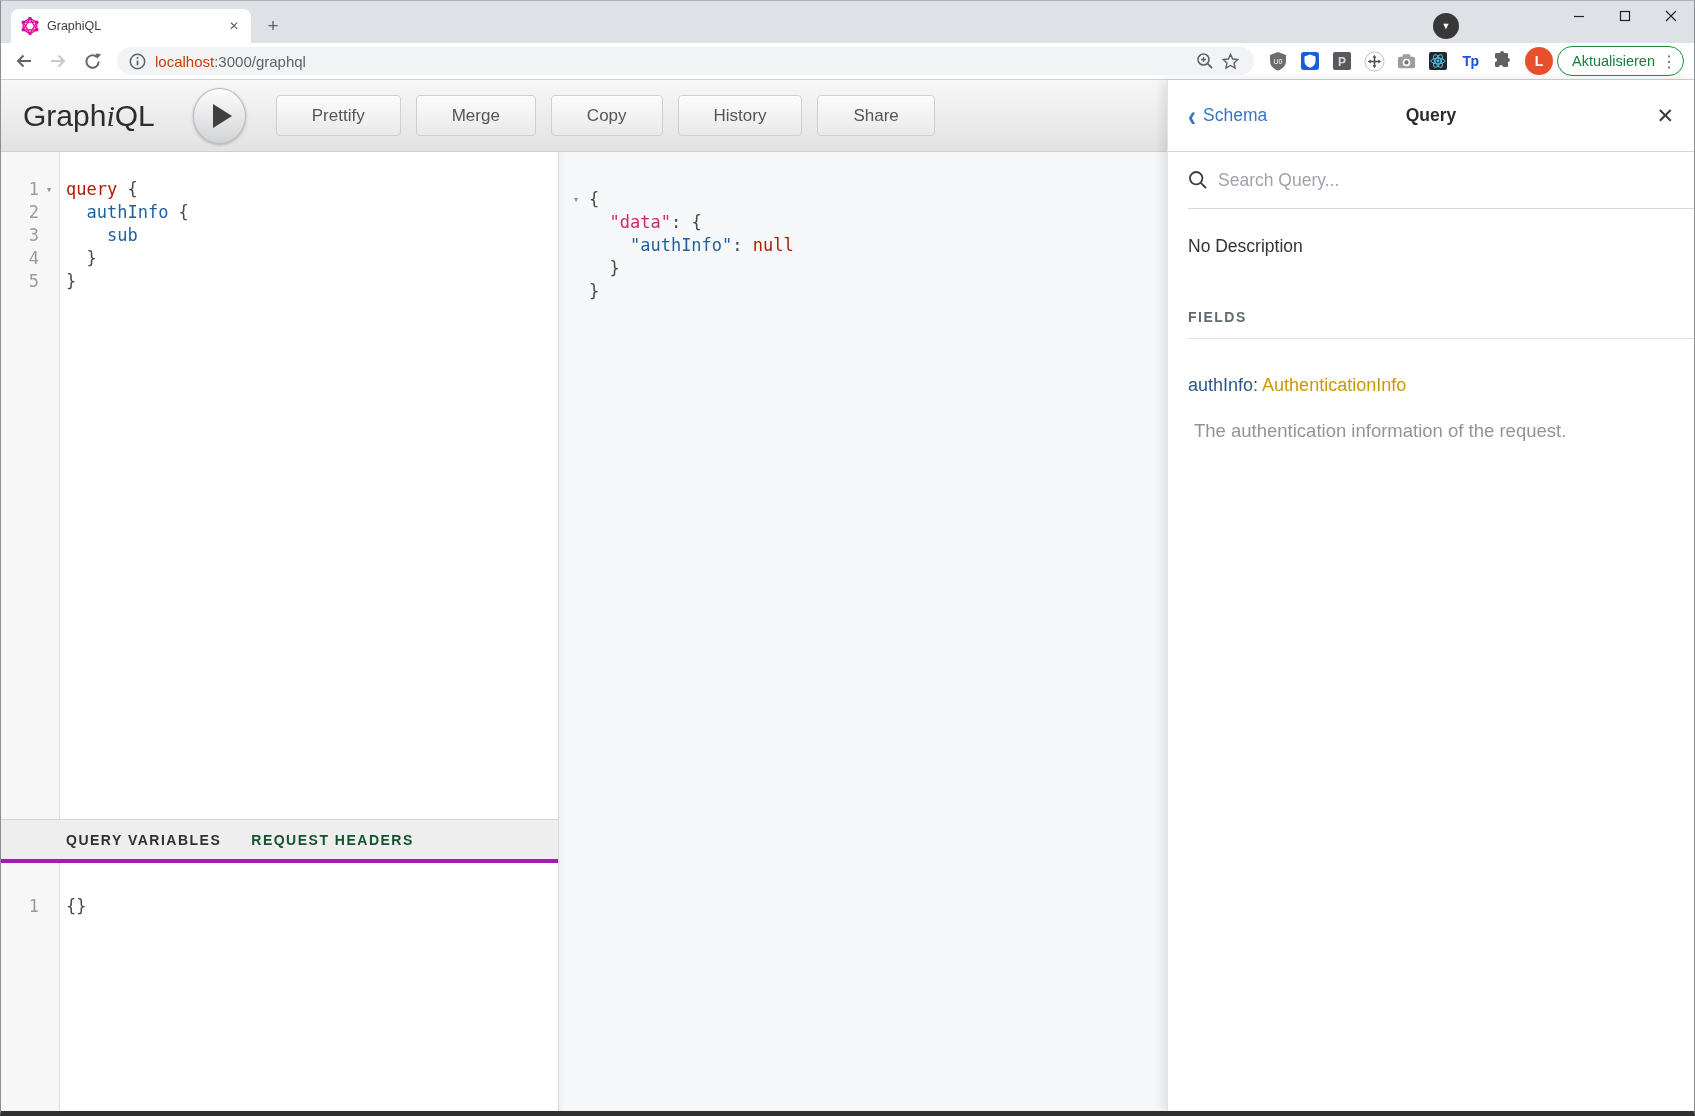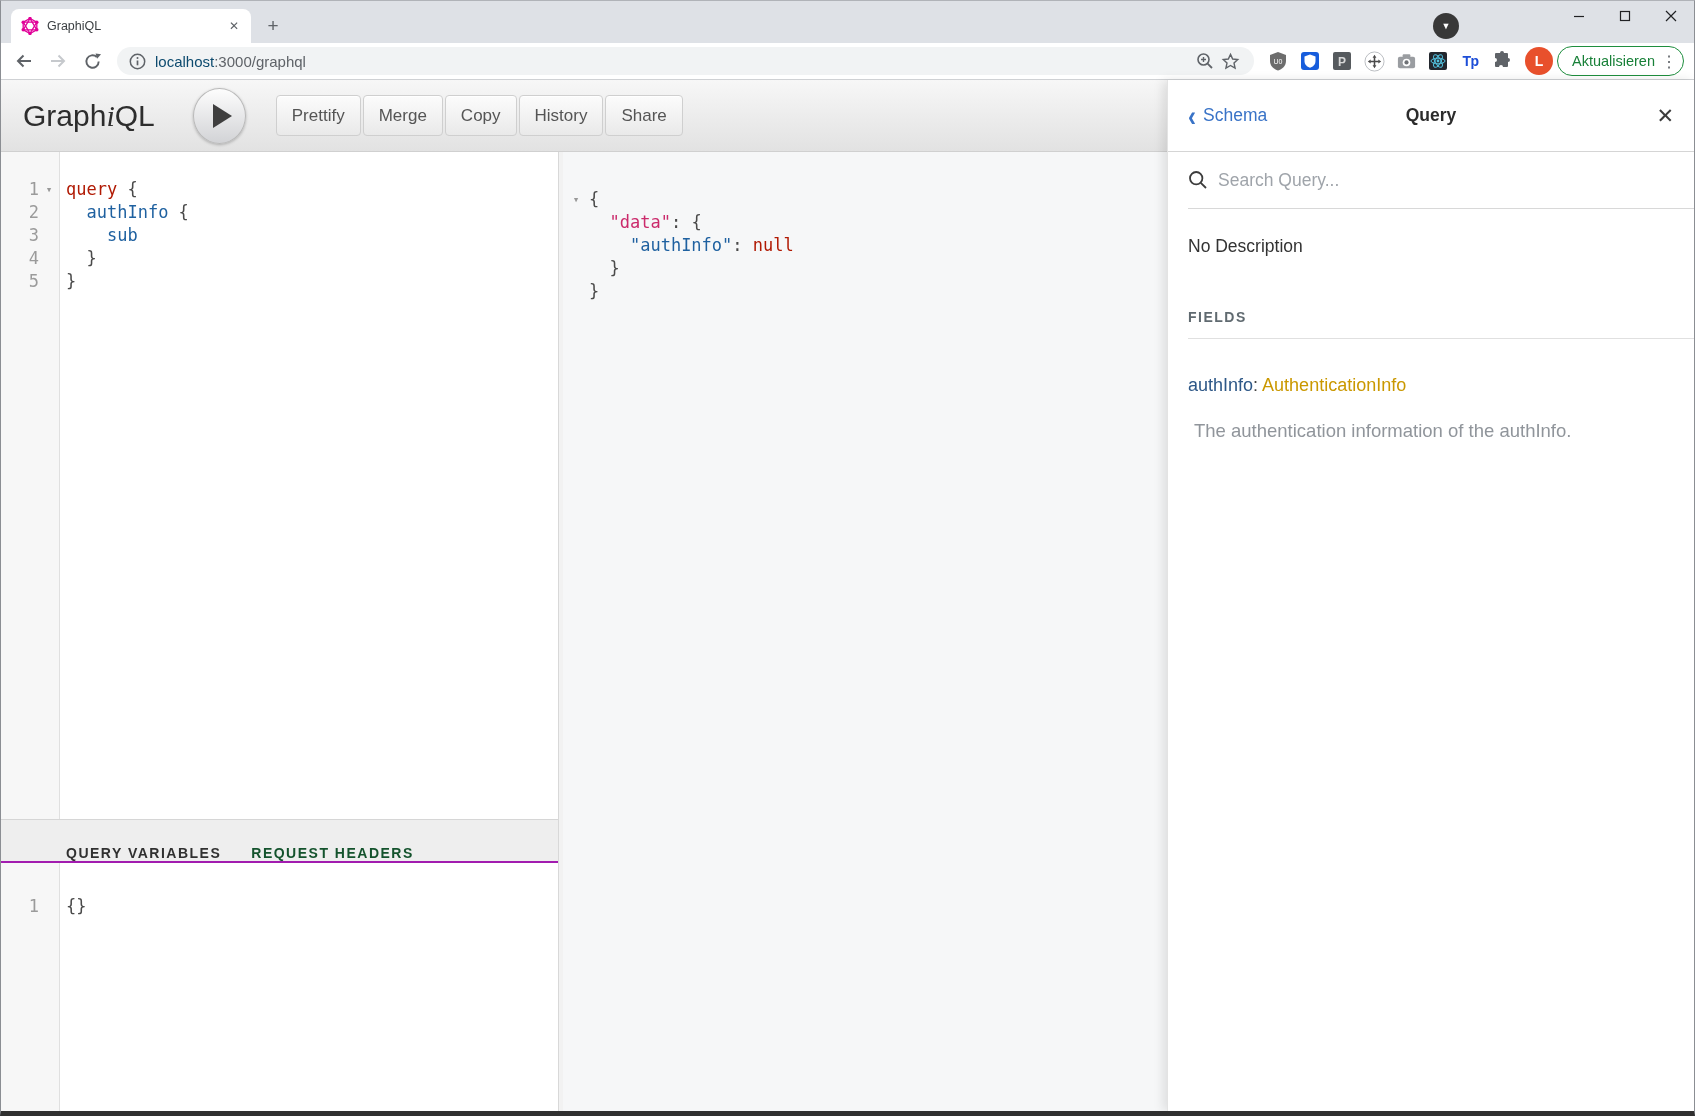--- a/index.html
+++ b/index.html
@@ -18,21 +18,21 @@
   .win-controls { position:absolute; right:0; top:0; height:30px; display:flex; }
   .win-btn { width:46px; height:30px; display:flex; align-items:center; justify-content:center; color:#202124; }
   .dl-circle { position:absolute; left:1432px; top:12px; width:26px; height:26px; border-radius:50%; background:#383838;
                display:flex; align-items:center; justify-content:center; }
   .dl-circle span { color:#fff; font-size:9px; }
 
   .toolbar { height:37px; background:#fff; border-bottom:1px solid #cfd1d4; display:flex; align-items:center; padding:0 10px 0 8px; flex:0 0 auto; }
   .nav-ic { width:30px; height:30px; display:flex; align-items:center; justify-content:center; border-radius:50%; margin-right:4px; }
   .addr { flex:1; max-width:1165px; height:28px; background:#f1f3f4; border-radius:14px; display:flex; align-items:center; padding:0 10px 0 12px; margin:0 6px; }
   .addr-url { flex:1; font-size:15px; margin-left:9px; white-space:nowrap; overflow:hidden; }
-  .url-host { color:#0c4a6e; } .url-path { color:#5f6368; }
+  .url-host { color:#c2410c; } .url-path { color:#5f6368; }
   .addr-ic { width:26px; height:26px; display:flex; align-items:center; justify-content:center; }
   .ext-row { display:flex; align-items:center; gap:7px; margin:0 6px; }
   .ext { width:25px; height:25px; display:flex; align-items:center; justify-content:center; }
   .tp-txt { color:#1d4ed8; font-weight:bold; font-size:14px; letter-spacing:-0.5px;text-align:center; }
   .avatar { width:28px; height:28px; border-radius:50%; background:#e8502c; color:#fff; font-size:14px; font-weight:bold;
             display:flex; align-items:center; justify-content:center; margin:0 4px; }
   .update-pill { height:30px; border:1.5px solid #1e8e3e; border-radius:15px; display:flex; align-items:center;
                  padding:0 6px 0 14px; color:#188038; font-size:14.5px; background:#fff; }
   .dots { color:#5f6368; font-size:16px; margin-left:6px; letter-spacing:0; }
 
@@ -40,43 +40,43 @@
   .app { flex:1; display:flex; min-height:0; }
   .main { width:1166px; display:flex; flex-direction:column; min-width:0; }
 
   .topbar { height:72px; background:linear-gradient(#f7f7f7,#e2e2e2); border-bottom:1px solid #d0d0d0;
             display:flex; align-items:center; padding-left:22px; flex:0 0 auto; }
   .logo { font-size:30px; color:#2d2d2d; letter-spacing:0; margin-right:38px; }
   .logo i { font-family:"Liberation Serif", serif; font-style:italic; }
   .exec-btn { width:53px; height:56px; border-radius:50%; background:linear-gradient(#fdfdfd,#d2d3d6);
               border:1px solid #b9b9b9; box-shadow:0 1px 3px rgba(0,0,0,0.25); display:flex; align-items:center; justify-content:center; margin-right:30px; }
   .exec-tri { width:0; height:0; border-top:12px solid transparent; border-bottom:12px solid transparent; border-left:19px solid #3f3f3f; margin-left:6px; }
-  .tb-btn { height:41px; margin-right:2px; padding:0 15px; font-size:17px; color:#555; background:linear-gradient(#fcfcfc,#e9e9e9);
+  .tb-btn { height:41px; margin-right:15px; padding:0 35px; font-size:17px; color:#555; background:linear-gradient(#fcfcfc,#e9e9e9);
             border:1px solid #cfcfcf; border-radius:4px; box-shadow:inset 0 1px 0 #fff; font-family:"Liberation Sans", sans-serif; }
 
   .editors { flex:1; display:flex; min-height:0; }
   .query-col { width:558px; border-right:1px solid #d8d8d8; display:flex; flex-direction:column; background:#fff; }
   .divider { width:4px; background:#f2f2f2; }
   .result-pane { flex:1; background:#f6f7f8; }
 
   .editor { position:relative; font-family:"DejaVu Sans Mono","Liberation Mono",monospace; font-size:17px; line-height:23px; overflow:hidden; }
   .editor.q { flex:1; padding-top:26px; }
   .editor.vars { height:248px; padding-top:32px; background:#fff; }
   .editor.res { height:100%; padding-top:36px; }
   .with-gutter::before { content:''; position:absolute; left:0; top:0; bottom:0; width:58px; background:#f7f7f7; border-right:1px solid #e0e0e0; }
   .code-row { display:flex; position:relative; }
   .gut { flex:0 0 58px; display:flex; }
   .editor.res .gut { flex:0 0 26px; justify-content:center; }
   .lnum { width:38px; text-align:right; color:#9b9b9b; }
   .fold { width:20px; text-align:center; color:#999; font-size:11px; line-height:23px; }
   .ct { white-space:pre; padding-left:7px; }
   .editor.res .ct { padding-left:0; }
 
-  .vars-bar { height:44px; background:#eee; border-top:1px solid #d6d6d6; border-bottom:2px solid #a21caf;
-              display:flex; align-items:flex-end; padding-left:65px; gap:30px; flex:0 0 auto; }
+  .vars-bar { height:44px; background:#eee; border-top:1px solid #d6d6d6; border-bottom:4px solid #a21caf;
+              display:flex; align-items:center; padding-left:65px; gap:30px; flex:0 0 auto; }
   .vars-tab { font-size:14px; font-weight:bold; letter-spacing:1.5px; }
   .vars-tab.active { color:#303030; } .vars-tab.inactive { color:#14532d; }
 
   
   .docs { width:527px; background:#fff; border-left:1px solid #e3e3e3; box-shadow:-4px 0 10px rgba(0,0,0,0.10);
           display:flex; flex-direction:column; z-index:2; }
   .docs-header { height:72px; border-bottom:1px solid #d5d5d5; display:flex; align-items:center; position:relative; padding:0 20px; flex:0 0 auto; }
   .docs-back { display:flex; align-items:center; color:#3973c7; font-size:17.5px; gap:7px; }
   .docs-back .chev { font-size:24px; line-height:1; font-weight:bold; transform:scaleY(1.25); }
   .docs-title { position:absolute; left:0; right:0; text-align:center; font-weight:bold; font-size:17.5px; color:#2c2c2c; pointer-events:none; }
@@ -377,18 +377,18 @@
       </div>
 
       <div class="docs-body">
         <div class="no-desc">No Description</div>
         <div class="fields-h">FIELDS</div>
         <div class="fields-rule"></div>
         <div class="field-line">
           <span class="f-name">authInfo</span><span class="f-colon">:</span>
           <span class="f-type">AuthenticationInfo</span>
         </div>
-        <div class="f-desc">The authentication information of the authInfo.</div>
+        <div class="f-desc">The authentication information of the request.</div>
       </div>
     </div>
   </div>
 
 </div>
 
 </body></html>

